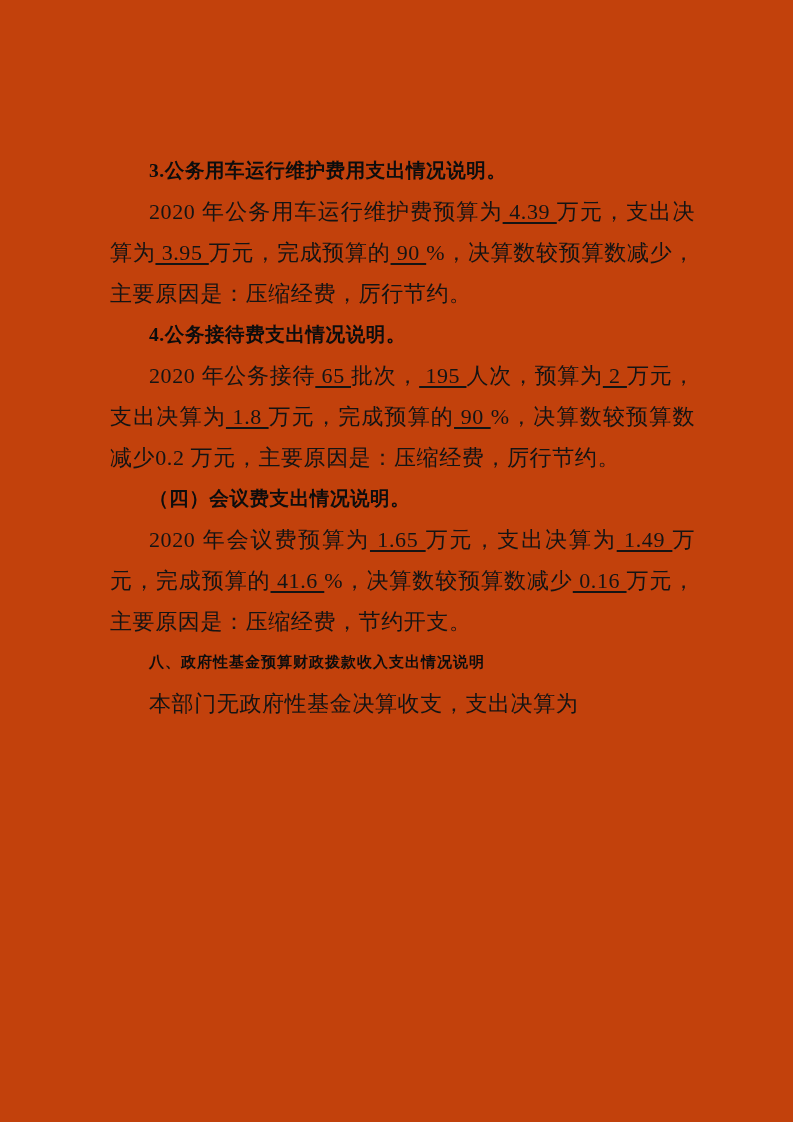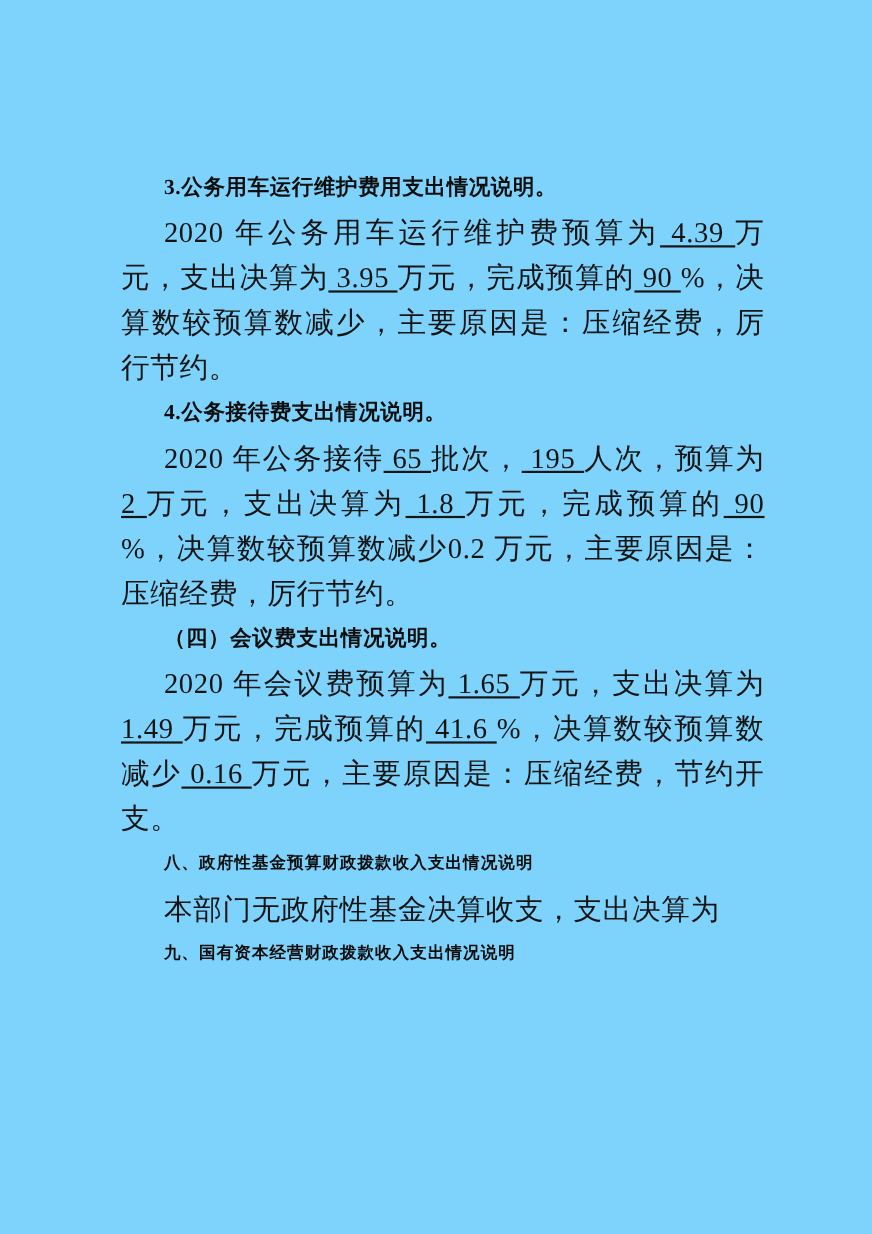--- a/index.html
+++ b/index.html
@@ -7,32 +7,32 @@
     padding: 0;
     background: #ffffff;
   }
   body {
     font-family: "Liberation Serif", "DejaVu Serif", serif;
   }
   .page {
     position: relative;
     width: 793px;
     height: 1122px;
-    background: #7dd3fc;
+    background: #c2410c;
     overflow: hidden;
     box-sizing: border-box;
   }
   .content {
     position: absolute;
     left: 110px;
     top: 150px;
     width: 585px;
   }
   .para {
-    font-size: 26px;
+    font-size: 22px;
     line-height: 41px;
     color: #141414;
     margin: 0;
     text-align: justify;
     text-justify: inter-ideograph;
     letter-spacing: 0.6px;
   }
   .heading {
     font-weight: bold;
     text-indent: 39px;
@@ -93,18 +93,15 @@
       <p class="para body-indent">
         <span>2020 年会议费预算为</span><span class="ul num"> 1.65 </span><span>万元，支出决算为</span><span class="ul num"> 1.49 </span><span>万元，</span><span>完成预算的</span><span class="ul num"> 41.6 </span><span>%，决算数较预算数减少</span><span class="ul num"> 0.16 </span><span>万元，主要原</span><span>因是：压缩经费，节约开支。</span>
       </p>
     </div>
 
     <div class="block">
       <p class="section-heading">八、政府性基金预算财政拨款收入支出情况说明</p>
       <p class="para body-indent">本部门无政府性基金决算收支，支出决算为</p>
     </div>
 
-    <div class="block">
-      <p class="section-heading">九、国有资本经营财政拨款收入支出情况说明</p>
-    </div>
 
   </div>
 </div>
 
 </body></html>

